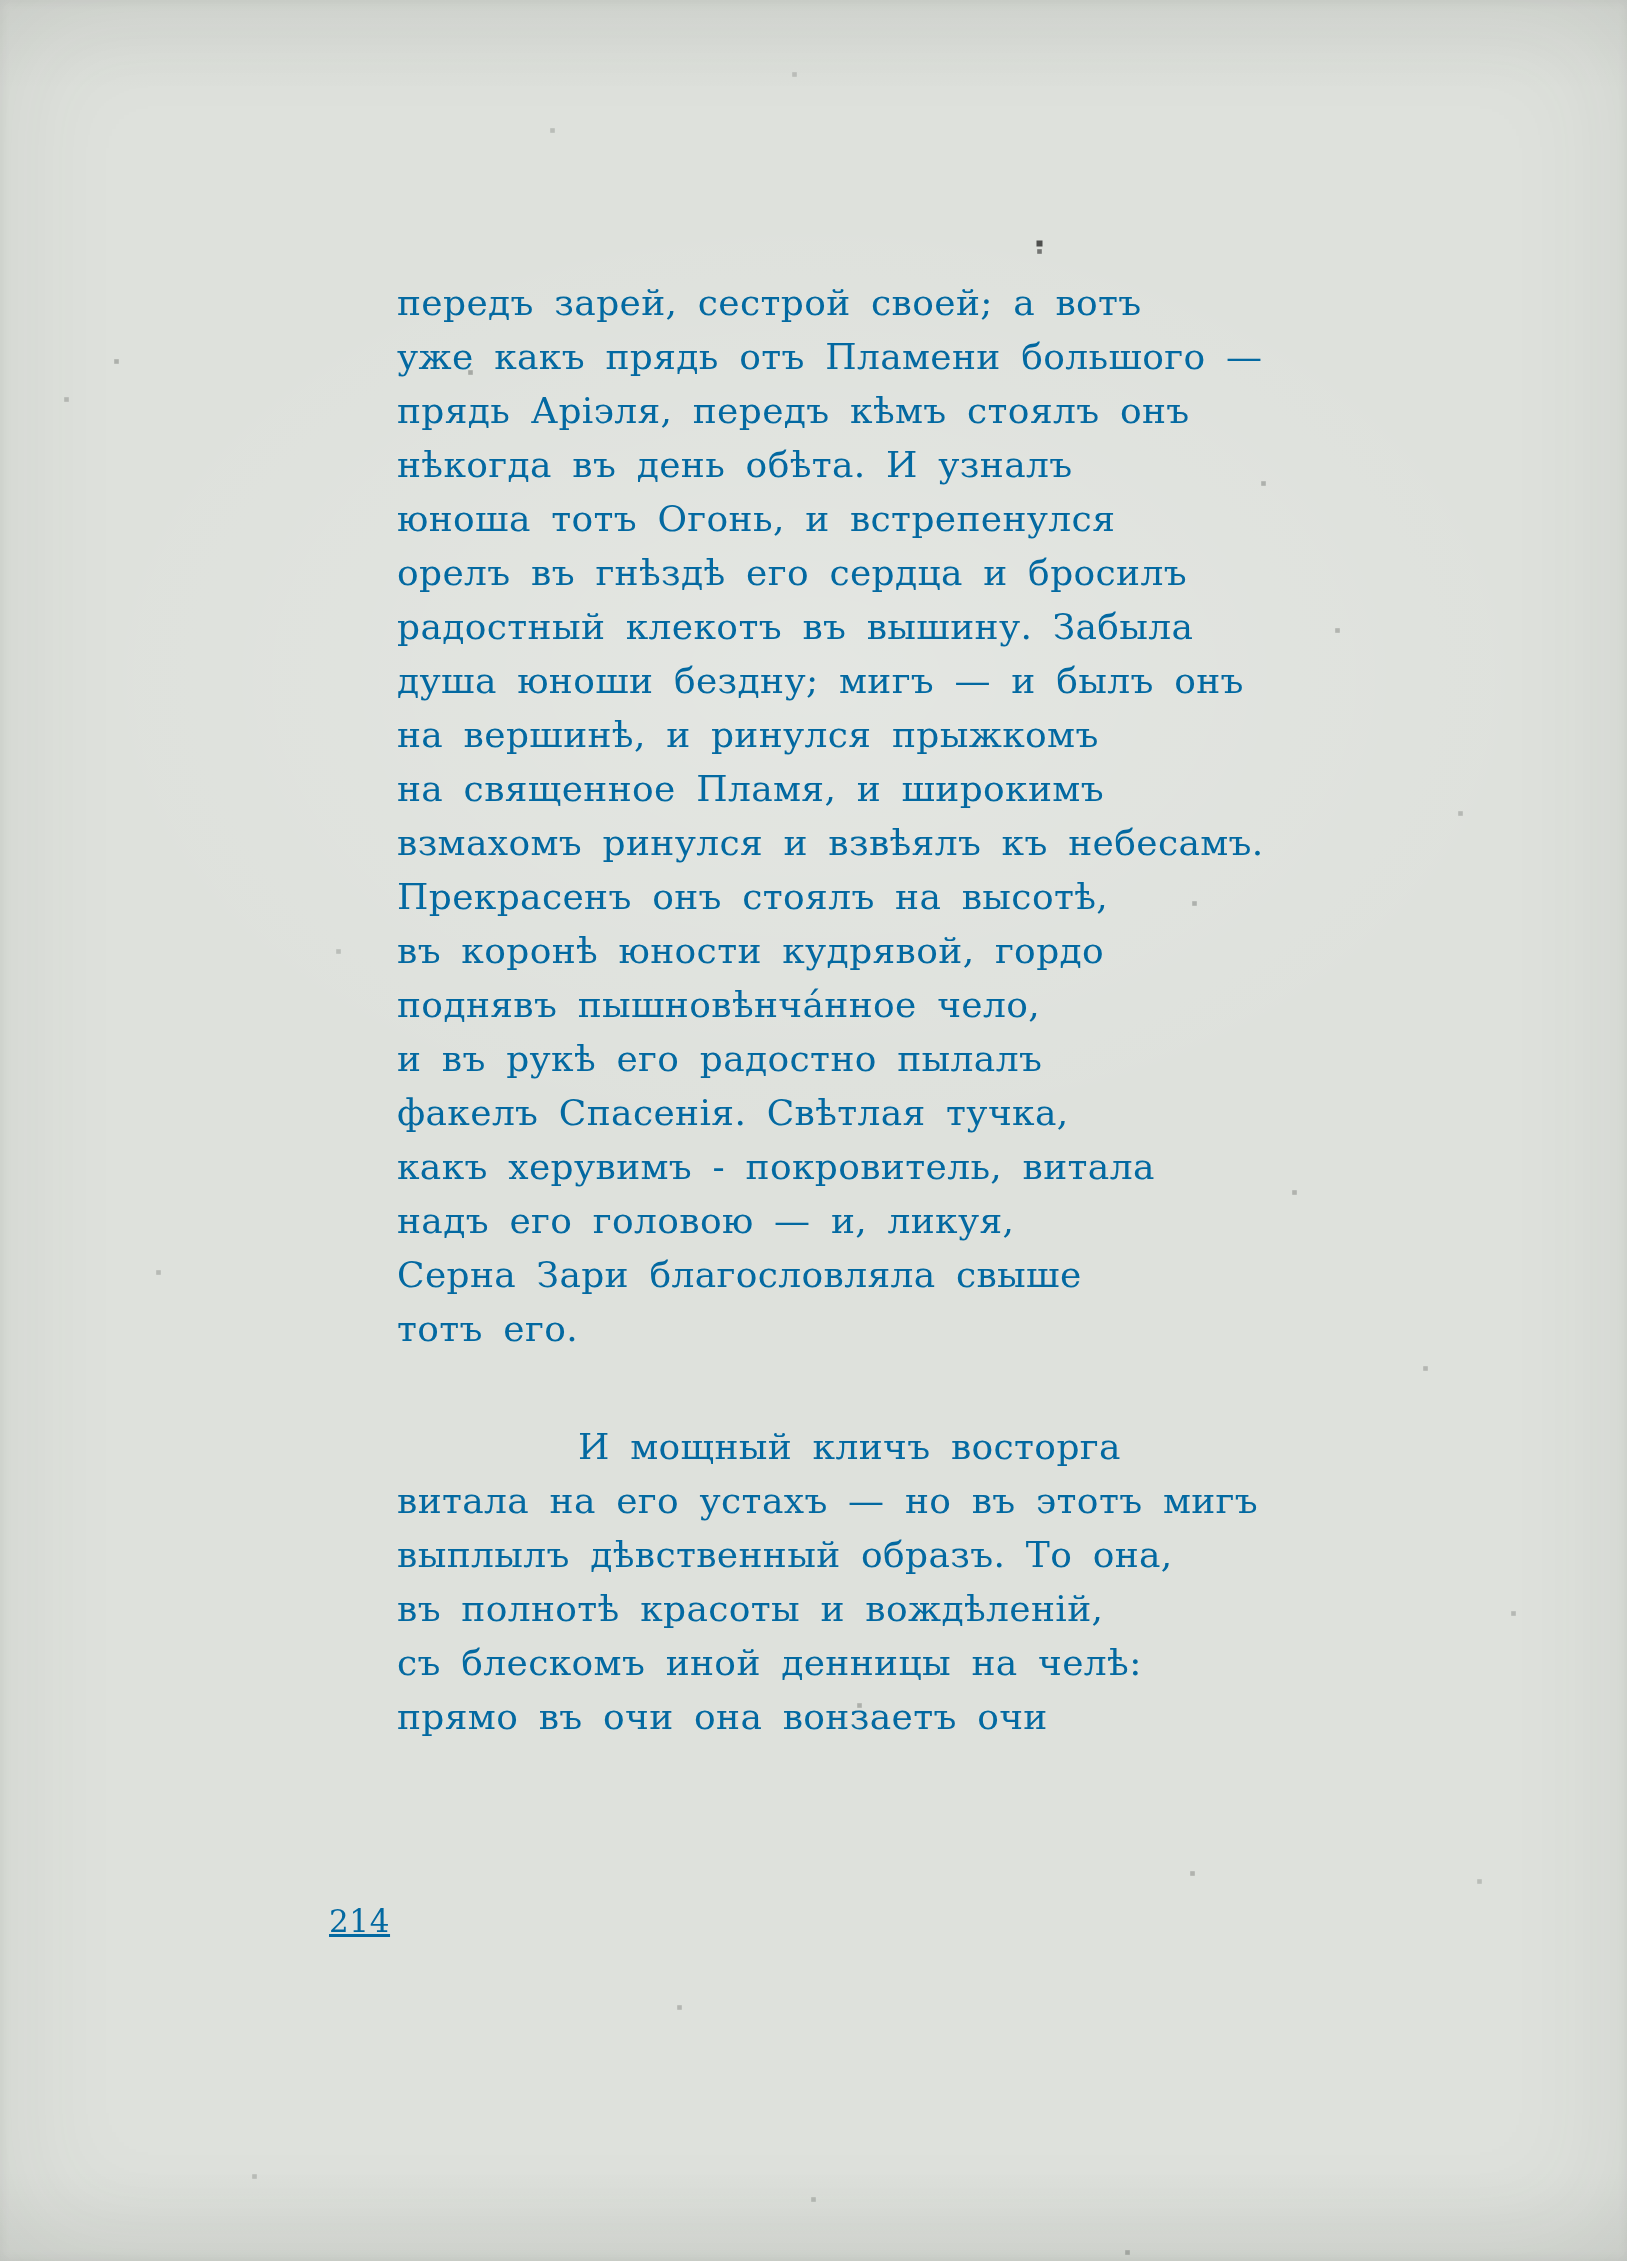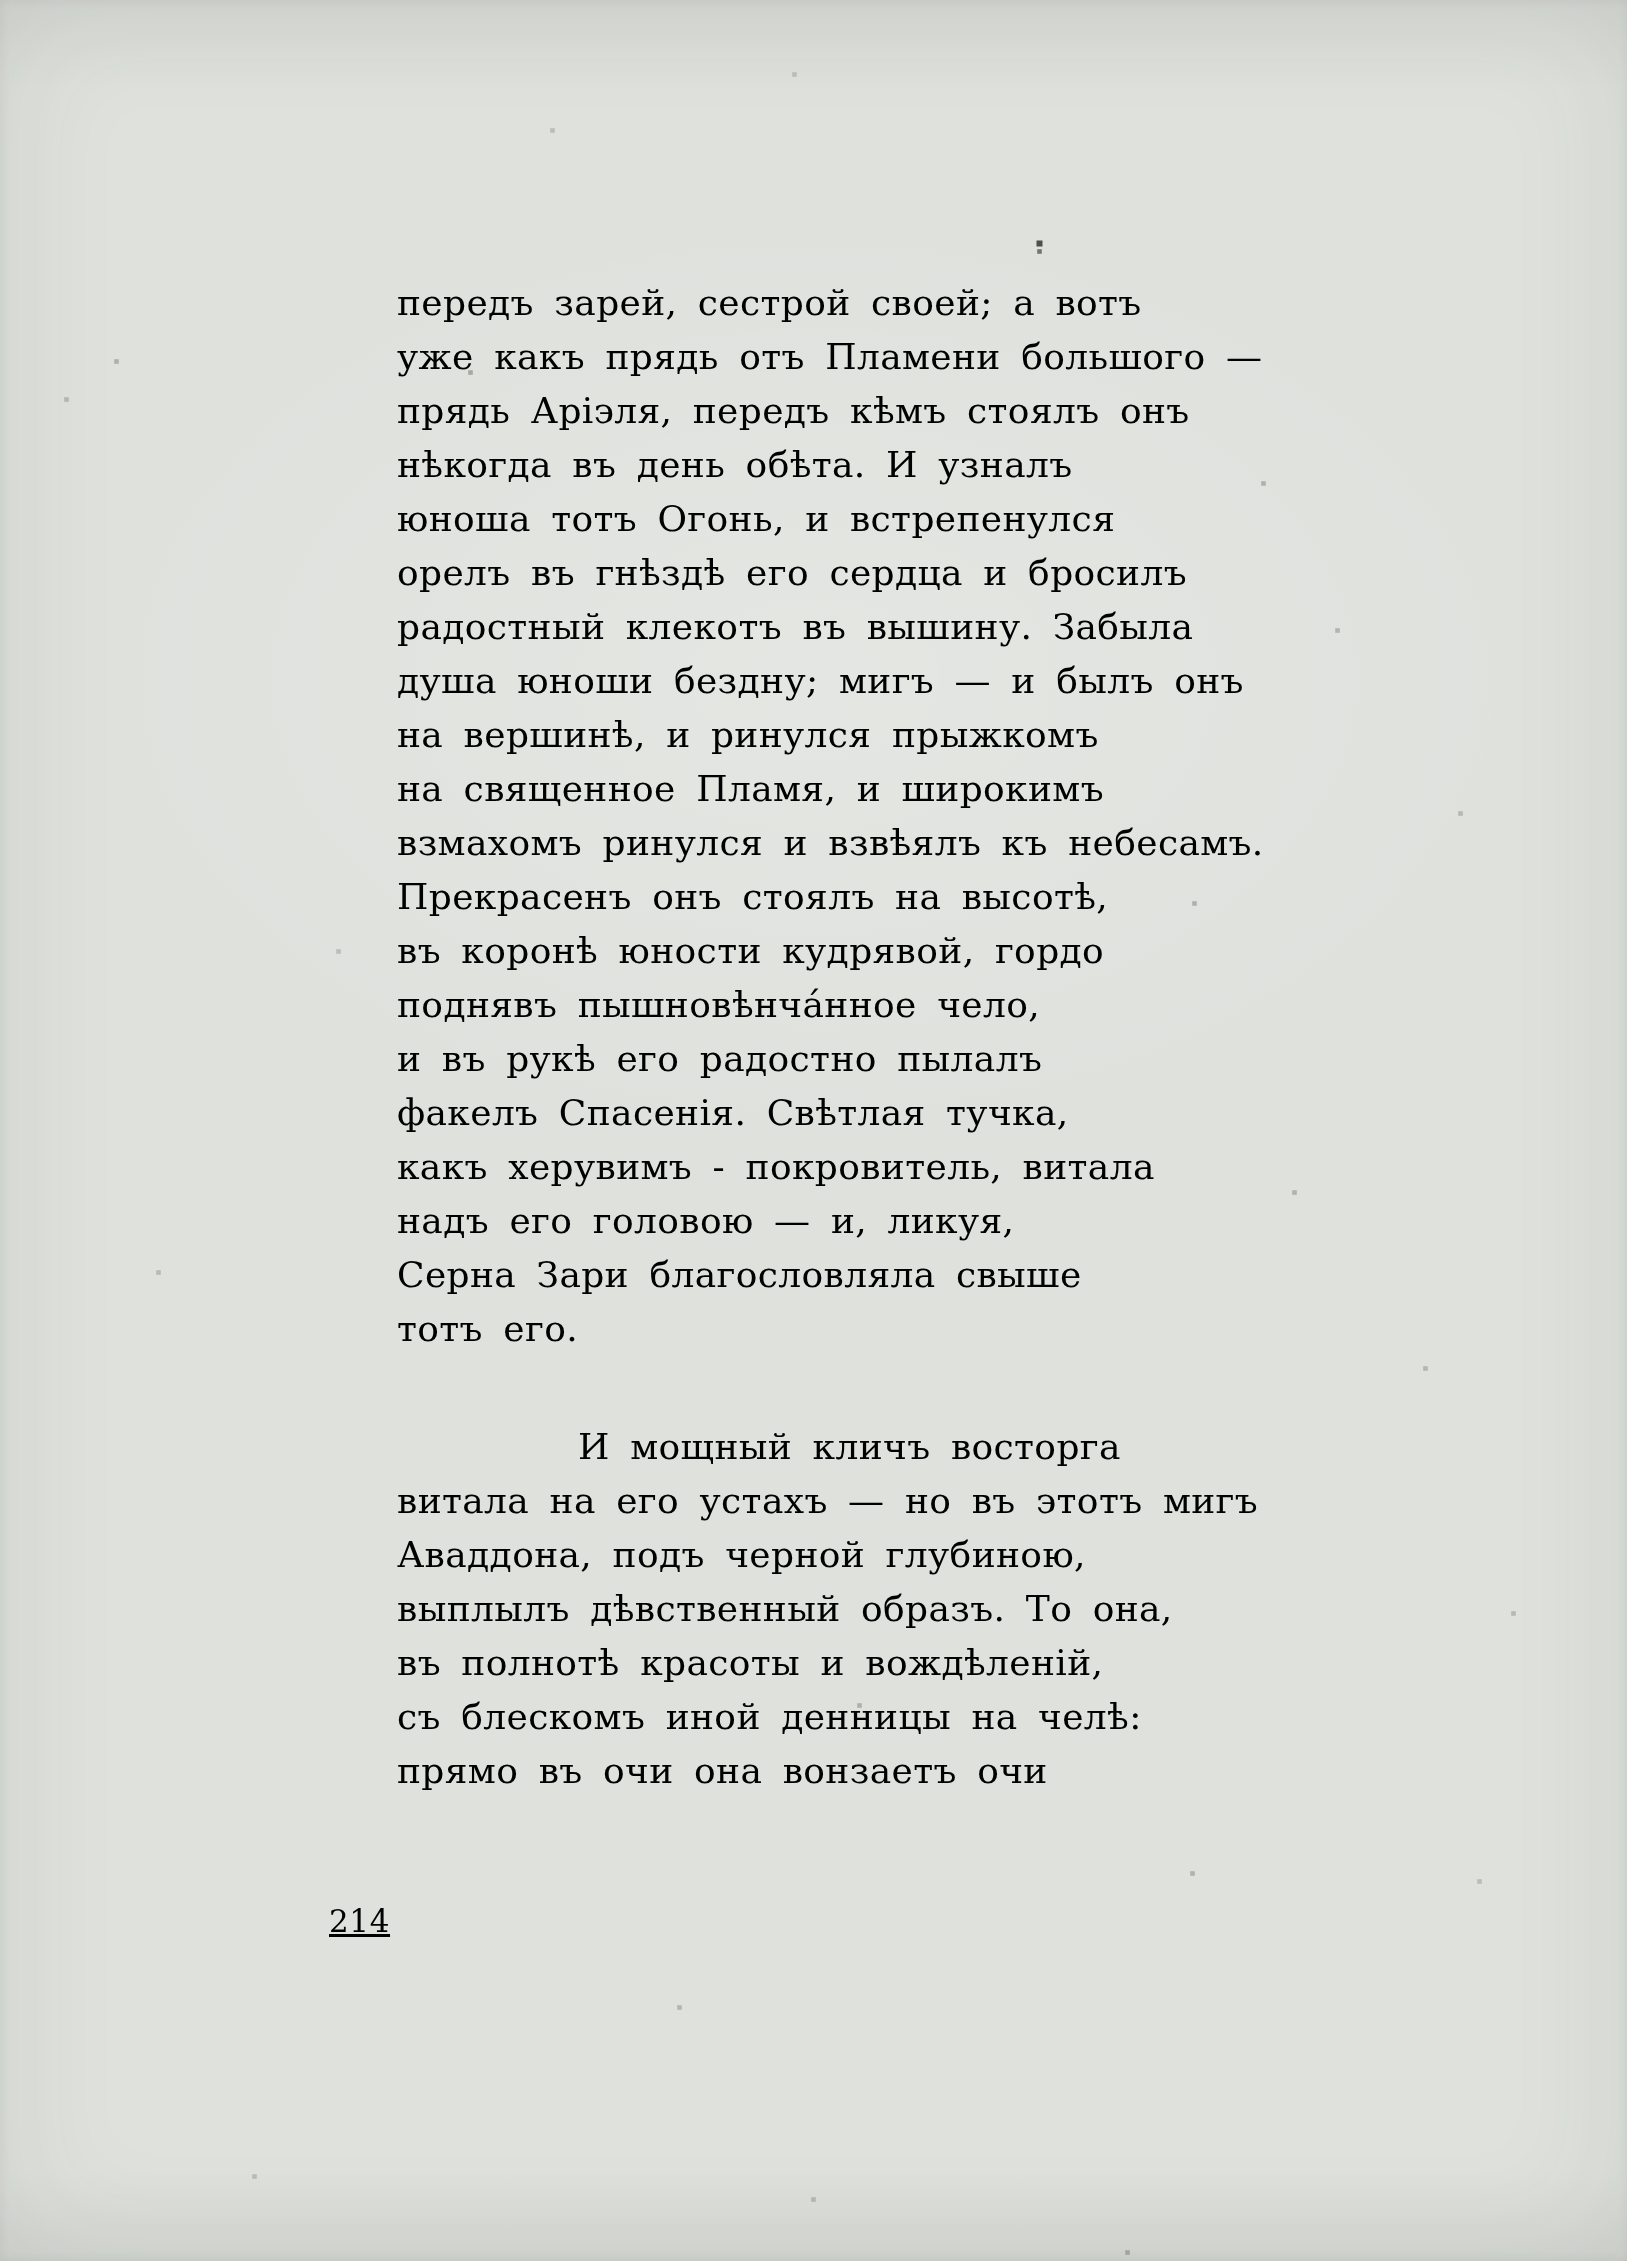--- a/index.html
+++ b/index.html
@@ -6,21 +6,21 @@
     margin: 0;
     padding: 0;
     background: #b8bcb8;
   }
   .page {
     position: relative;
     width: 1628px;
     height: 2261px;
     background: #dee1dc;
     font-family: "DejaVu Serif", serif;
-    color: #000000;
+    color: #0369a1;
     overflow: hidden;
     box-shadow: inset 0 0 123px rgba(60,64,58,0.10), inset 0 0 10.7px rgba(60,64,58,0.08);
   }
   
   .paper-texture {
     position: absolute;
     inset: 0;
     background:
       radial-gradient(ellipse 1072px 689px at 50% 30%, rgba(255,255,255,0.18), rgba(255,255,255,0) 70%),
       linear-gradient(180deg, rgba(70,75,68,0.05) 0%, rgba(70,75,68,0) 4%, rgba(70,75,68,0) 96%, rgba(70,75,68,0.06) 100%);
@@ -110,21 +110,20 @@
         <div class="poem-line">и въ рукѣ его радостно пылалъ</div>
         <div class="poem-line">факелъ Спасенія. Свѣтлая тучка,</div>
         <div class="poem-line">какъ херувимъ - покровитель, витала</div>
         <div class="poem-line">надъ его головою — и, ликуя,</div>
         <div class="poem-line">Серна Зари благословляла свыше</div>
         <div class="poem-line">тотъ его.</div>
       </div>
       <div class="stanza">
         <div class="poem-line indented">И мощный кличъ восторга</div>
         <div class="poem-line">витала на его устахъ — но въ этотъ мигъ</div>
-        <div class="poem-line">Аваддона, подъ черной глубиною,</div>
         <div class="poem-line">выплылъ дѣвственный образъ. То она,</div>
         <div class="poem-line">въ полнотѣ красоты и вождѣленій,</div>
         <div class="poem-line">съ блескомъ иной денницы на челѣ:</div>
         <div class="poem-line">прямо въ очи она вонзаетъ очи</div>
       </div>
     </div>
 
   <div class="page-number">214</div>
 </div>
 

